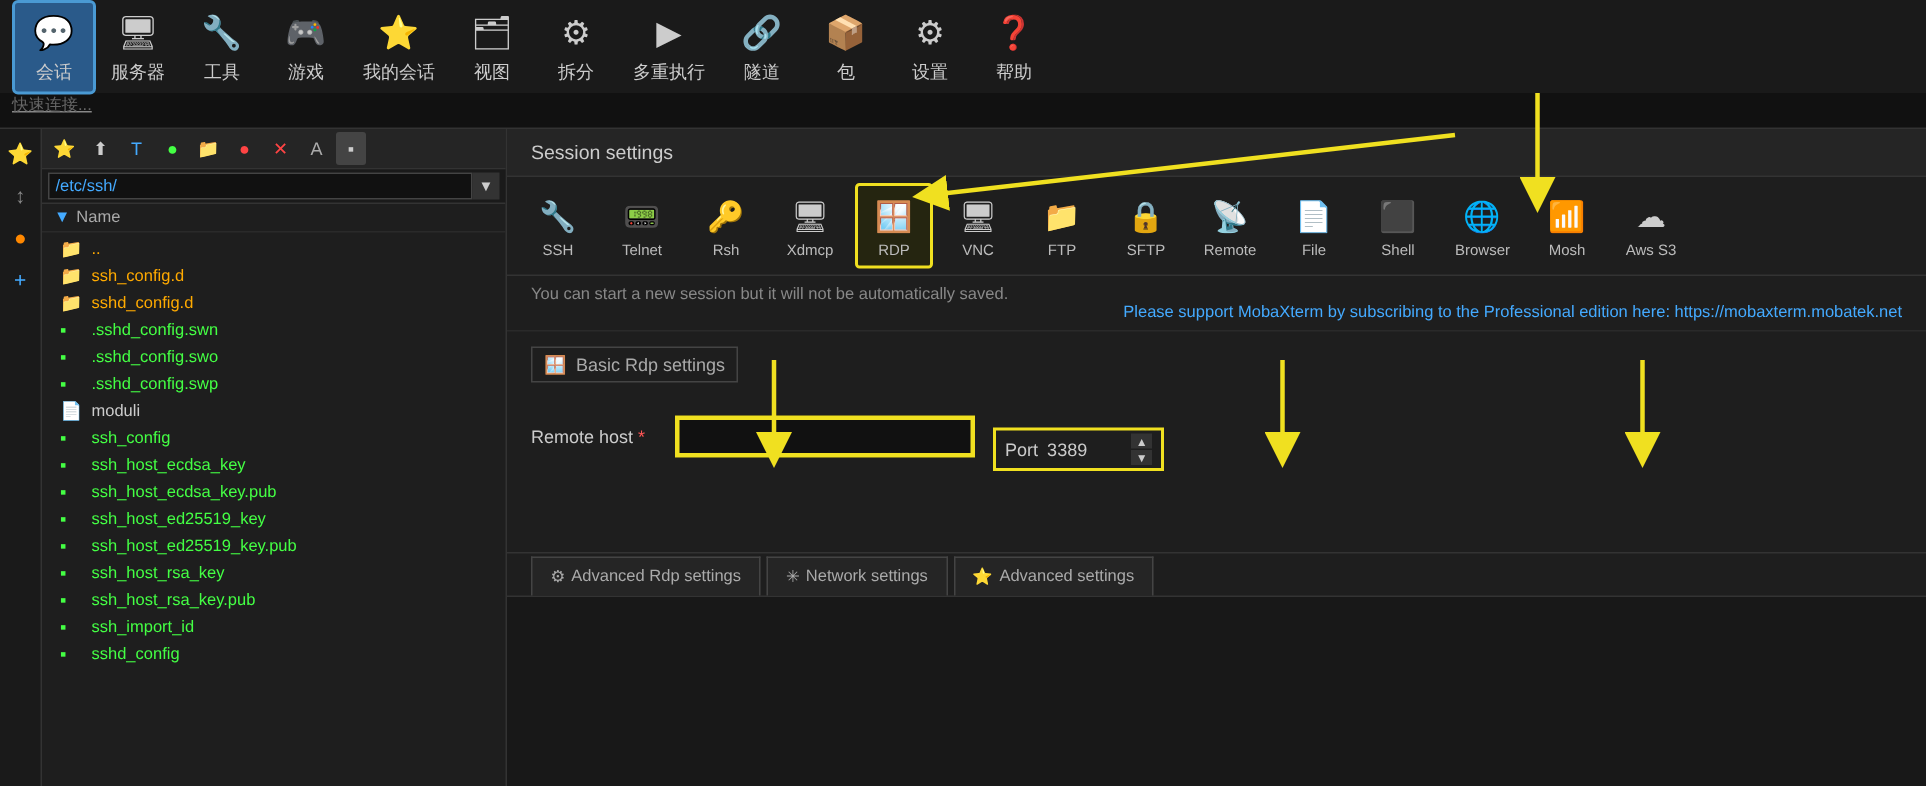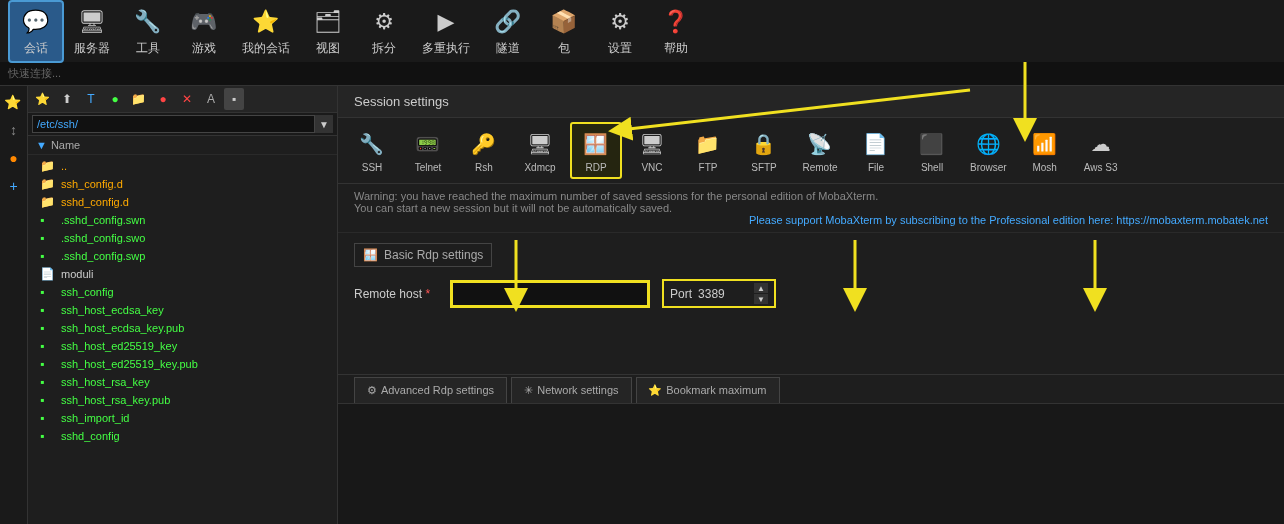--- a/index.html
+++ b/index.html
@@ -37,25 +37,26 @@
       font-size: 22px;
       margin-bottom: 2px;
     }
     .menu-label { font-size: 12px; color: #ccc; }
 
     
     .quick-connect-bar {
       background: #111;
       height: 24px;
       display: flex;
-      align-items: center;
+      align-items: flex-start;
       padding: 0 8px;
       border-bottom: 1px solid #333;
       font-size: 11px;
       color: #888;
+      text-decoration: underline;
     }
 
     
     .main-layout {
       display: flex;
       height: calc(524px - 62px - 24px);
     }
 
     
     .left-sidebar {
@@ -269,20 +270,21 @@
       outline: none;
       width: 160px;
       height: 28px;
     }
     .port-group {
       display: flex;
       align-items: center;
       gap: 6px;
       border: 2px solid #f0e020;
       padding: 2px 6px;
+      margin-top: 18px;
     }
     .port-label { color: #ccc; font-size: 12px; }
     .port-input {
       background: transparent;
       border: none;
       color: #ccc;
       font-size: 12px;
       width: 50px;
       outline: none;
     }
@@ -577,21 +579,20 @@
           <div class="session-icon-img">📶</div>
           <div class="session-icon-label">Mosh</div>
         </div>
         <div class="session-icon-item">
           <div class="session-icon-img">☁</div>
           <div class="session-icon-label">Aws S3</div>
         </div>
       </div>
 
     <div class="warning-area">
-      <div>Warning: you have reached the maximum number of saved sessions for the personal edition of MobaXterm.</div>
       <div>You can start a new session but it will not be automatically saved.</div>
       <div style="color:#4af;text-align:right;">
         <span>Please support MobaXterm by subscribing to the Professional edition here: https://mobaxterm.mobatek.net</span>
       </div>
     </div>
 
     <div class="rdp-settings-area">
       <div class="rdp-section-header">
         <span style="color:#4af;">🪟</span>
         <span>Basic Rdp settings</span>
@@ -622,21 +623,21 @@
         <div class="bottom-tab">
           <span>⚙</span>
           <span>Advanced Rdp settings</span>
         </div>
         <div class="bottom-tab">
           <span>✳</span>
           <span>Network settings</span>
         </div>
         <div class="bottom-tab">
           <span>⭐</span>
-          <span>Bookmark maximum</span>
+          <span>Advanced settings</span>
         </div>
       </div>
     <div class="bottom-content-area"></div>
   </div>
 </div>
 
 <svg class="arrows-overlay" viewBox="0 0 1284 524">
 
   <defs>
     <marker id="arrowhead" markerWidth="8" markerHeight="8" refX="4" refY="4" orient="auto">

